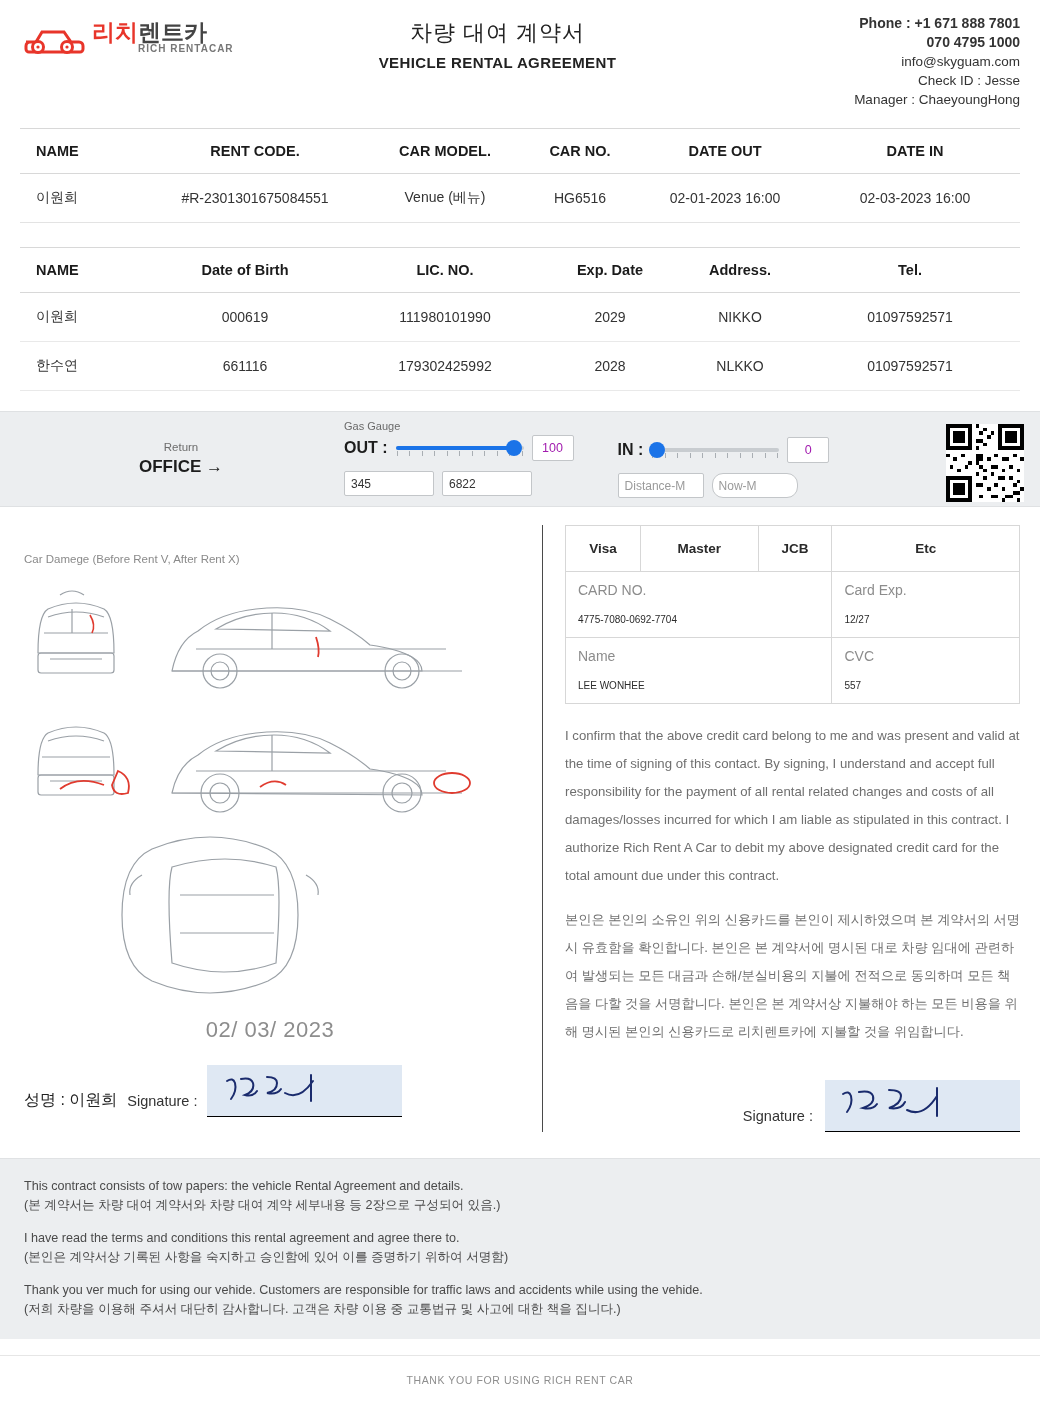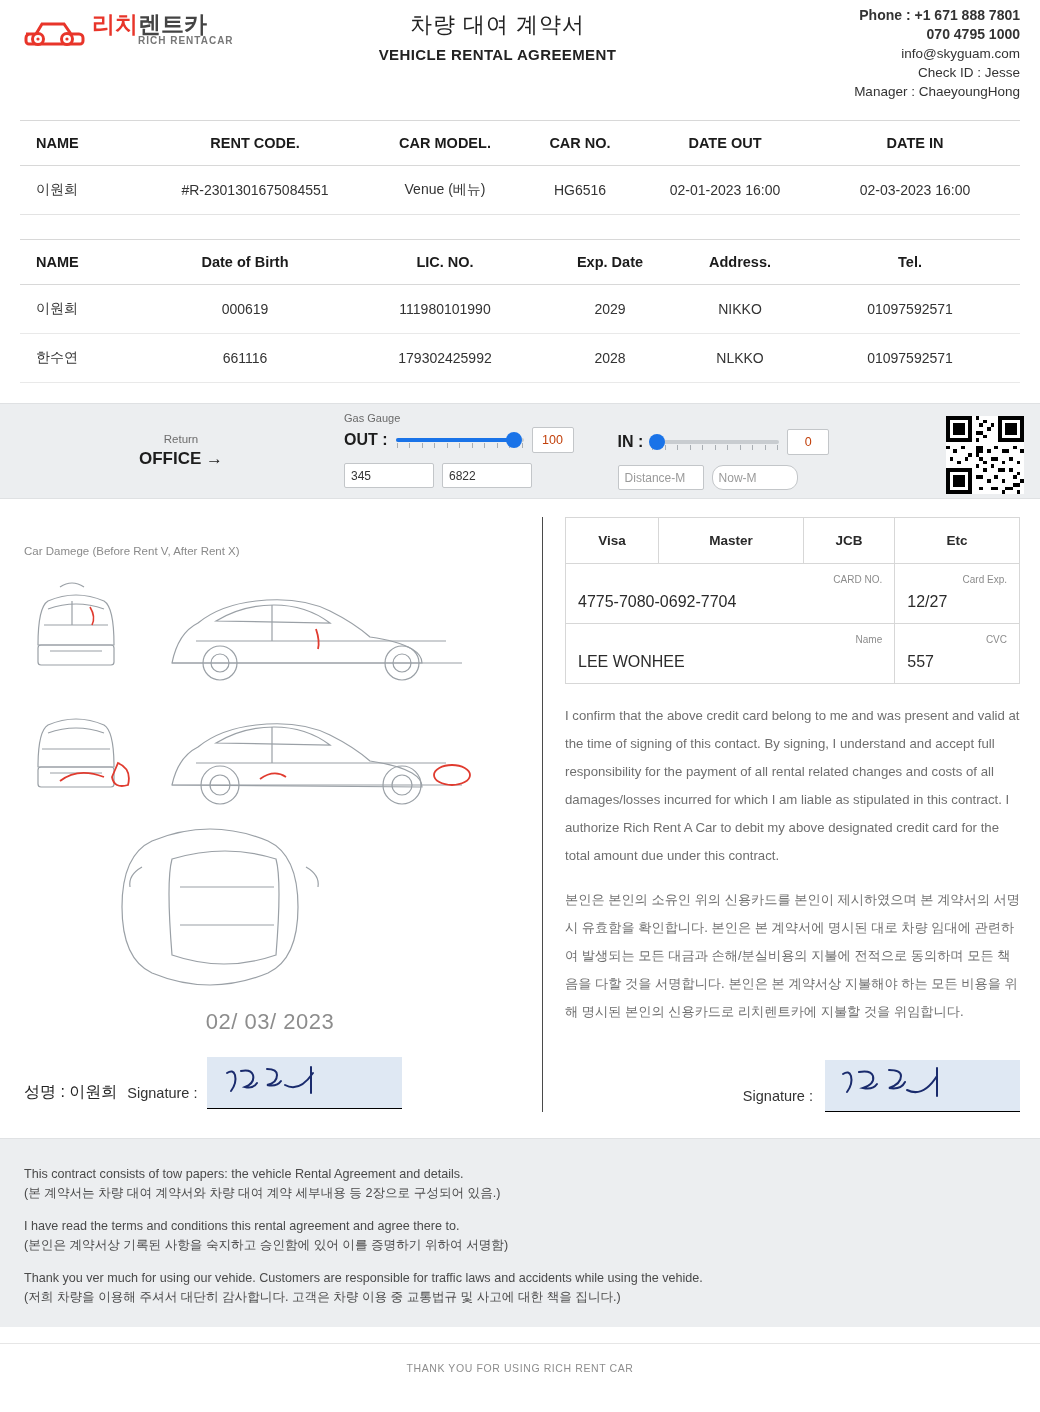--- a/index.html
+++ b/index.html
@@ -12,20 +12,21 @@
     color: #222;
     position: relative;
   }
   .page { width:1040px; position:relative; }
 
   
   .header {
     display:flex; align-items:flex-start; justify-content:space-between;
     padding: 6px 20px 0 20px;
     height: 120px;
+    margin-top: 8px;
   }
   .logo { width: 215px; padding-top:2px; }
   .logo-svg { display:block; }
   .title-block { text-align:center; flex:1; padding-top:4px; }
   .title-ko { font-size: 22px; letter-spacing:1px; color:#222; }
   .title-en { font-size: 15px; font-weight:bold; letter-spacing:0.4px; margin-top:6px; color:#222; }
   .contact { text-align:right; font-size:13.5px; line-height:19px; color:#333; width:260px; }
   .contact .strong { font-weight:bold; font-size:14px; }
 
   
@@ -65,21 +66,21 @@
   }
   .slider .fill { position:absolute; top:7px; left:0; height:4px; border-radius:2px; background:#1a73e8; }
   .slider .thumb {
     position:absolute; top:1px; width:16px; height:16px; border-radius:50%;
     background:#1a73e8;
   }
   .slider .ticks { position:absolute; top:12px; left:1px; width:126px; display:flex; justify-content:space-between; }
   .slider .ticks i { width:1px; height:5px; background:#a9aeb3; display:block; }
   .numbox {
     width:42px; height:26px; border:1px solid #c3c6c9; background:#fff; border-radius:2px;
-    font-size:12.5px; color:#c2410c; display:flex; align-items:center; justify-content:center;
+    font-size:12.5px; color:#a21caf; display:flex; align-items:center; justify-content:center;
   }
   .inputs-row { display:flex; gap:8px; margin-top:10px; }
   .txtbox {
     height:25px; border:1px solid #c3c6c9; background:#fff; border-radius:2px;
     font-size:12px; color:#333; display:flex; align-items:center; padding-left:6px;
   }
   .w90 { width:90px; }
   .w86 { width:86px; }
   .qr { position:absolute; right:16px; top:12px; }
 
@@ -101,34 +102,34 @@
   }
   .sig-ink { position:absolute; left:8px; top:4px; }
 
   
   table.card { width: 100%; border-collapse:collapse; }
   table.card td {
     border: 1px solid #d7d7d7; vertical-align: top;
   }
   .brand-cell { text-align:center; font-weight:bold; font-size:13.5px; padding: 15px 0; color:#2a2a2a; }
   .fld { padding: 10px 12px 12px 12px; }
-  .fld .k { font-size:10px; color:#8c8c8c;text-align:right; }
-  .fld .v { font-size:16px; color:#2b2b2b; margin-top:8px; }
+  .fld .k { font-size:14px; color:#8c8c8c; }
+  .fld .v { font-size:10px; color:#2b2b2b; margin-top:16px; }
   .para {
     font-size: 13.2px; line-height: 28px; color:#6f6f6f; margin-top: 18px;
   }
   .para.ko { margin-top: 16px; }
   .sign-right { display:flex; align-items:flex-end; justify-content:flex-end; gap:12px; margin-top: 34px; }
 
   
   .terms {
     margin-top: 26px; background:#eceef0; border-top:1px solid #e0e2e4;
     padding: 18px 24px 20px 24px;
   }
-  .terms p { margin: 8px 0 14px 0; font-size: 12.6px; line-height: 19px; color:#4a4a4a; }
+  .terms p { margin: 0 0 14px 0; font-size: 12.6px; line-height: 19px; color:#4a4a4a; }
   .terms p:last-child { margin-bottom:0; }
   .thanks {
     text-align:center; font-size:10.5px; color:#8e8e8e; letter-spacing:0.6px;
     padding: 18px 0 10px 0; border-top:1px solid #e6e6e6; margin-top: 16px;
   }
 </style>
 </head>
 <body>
 
 <div class="page">

